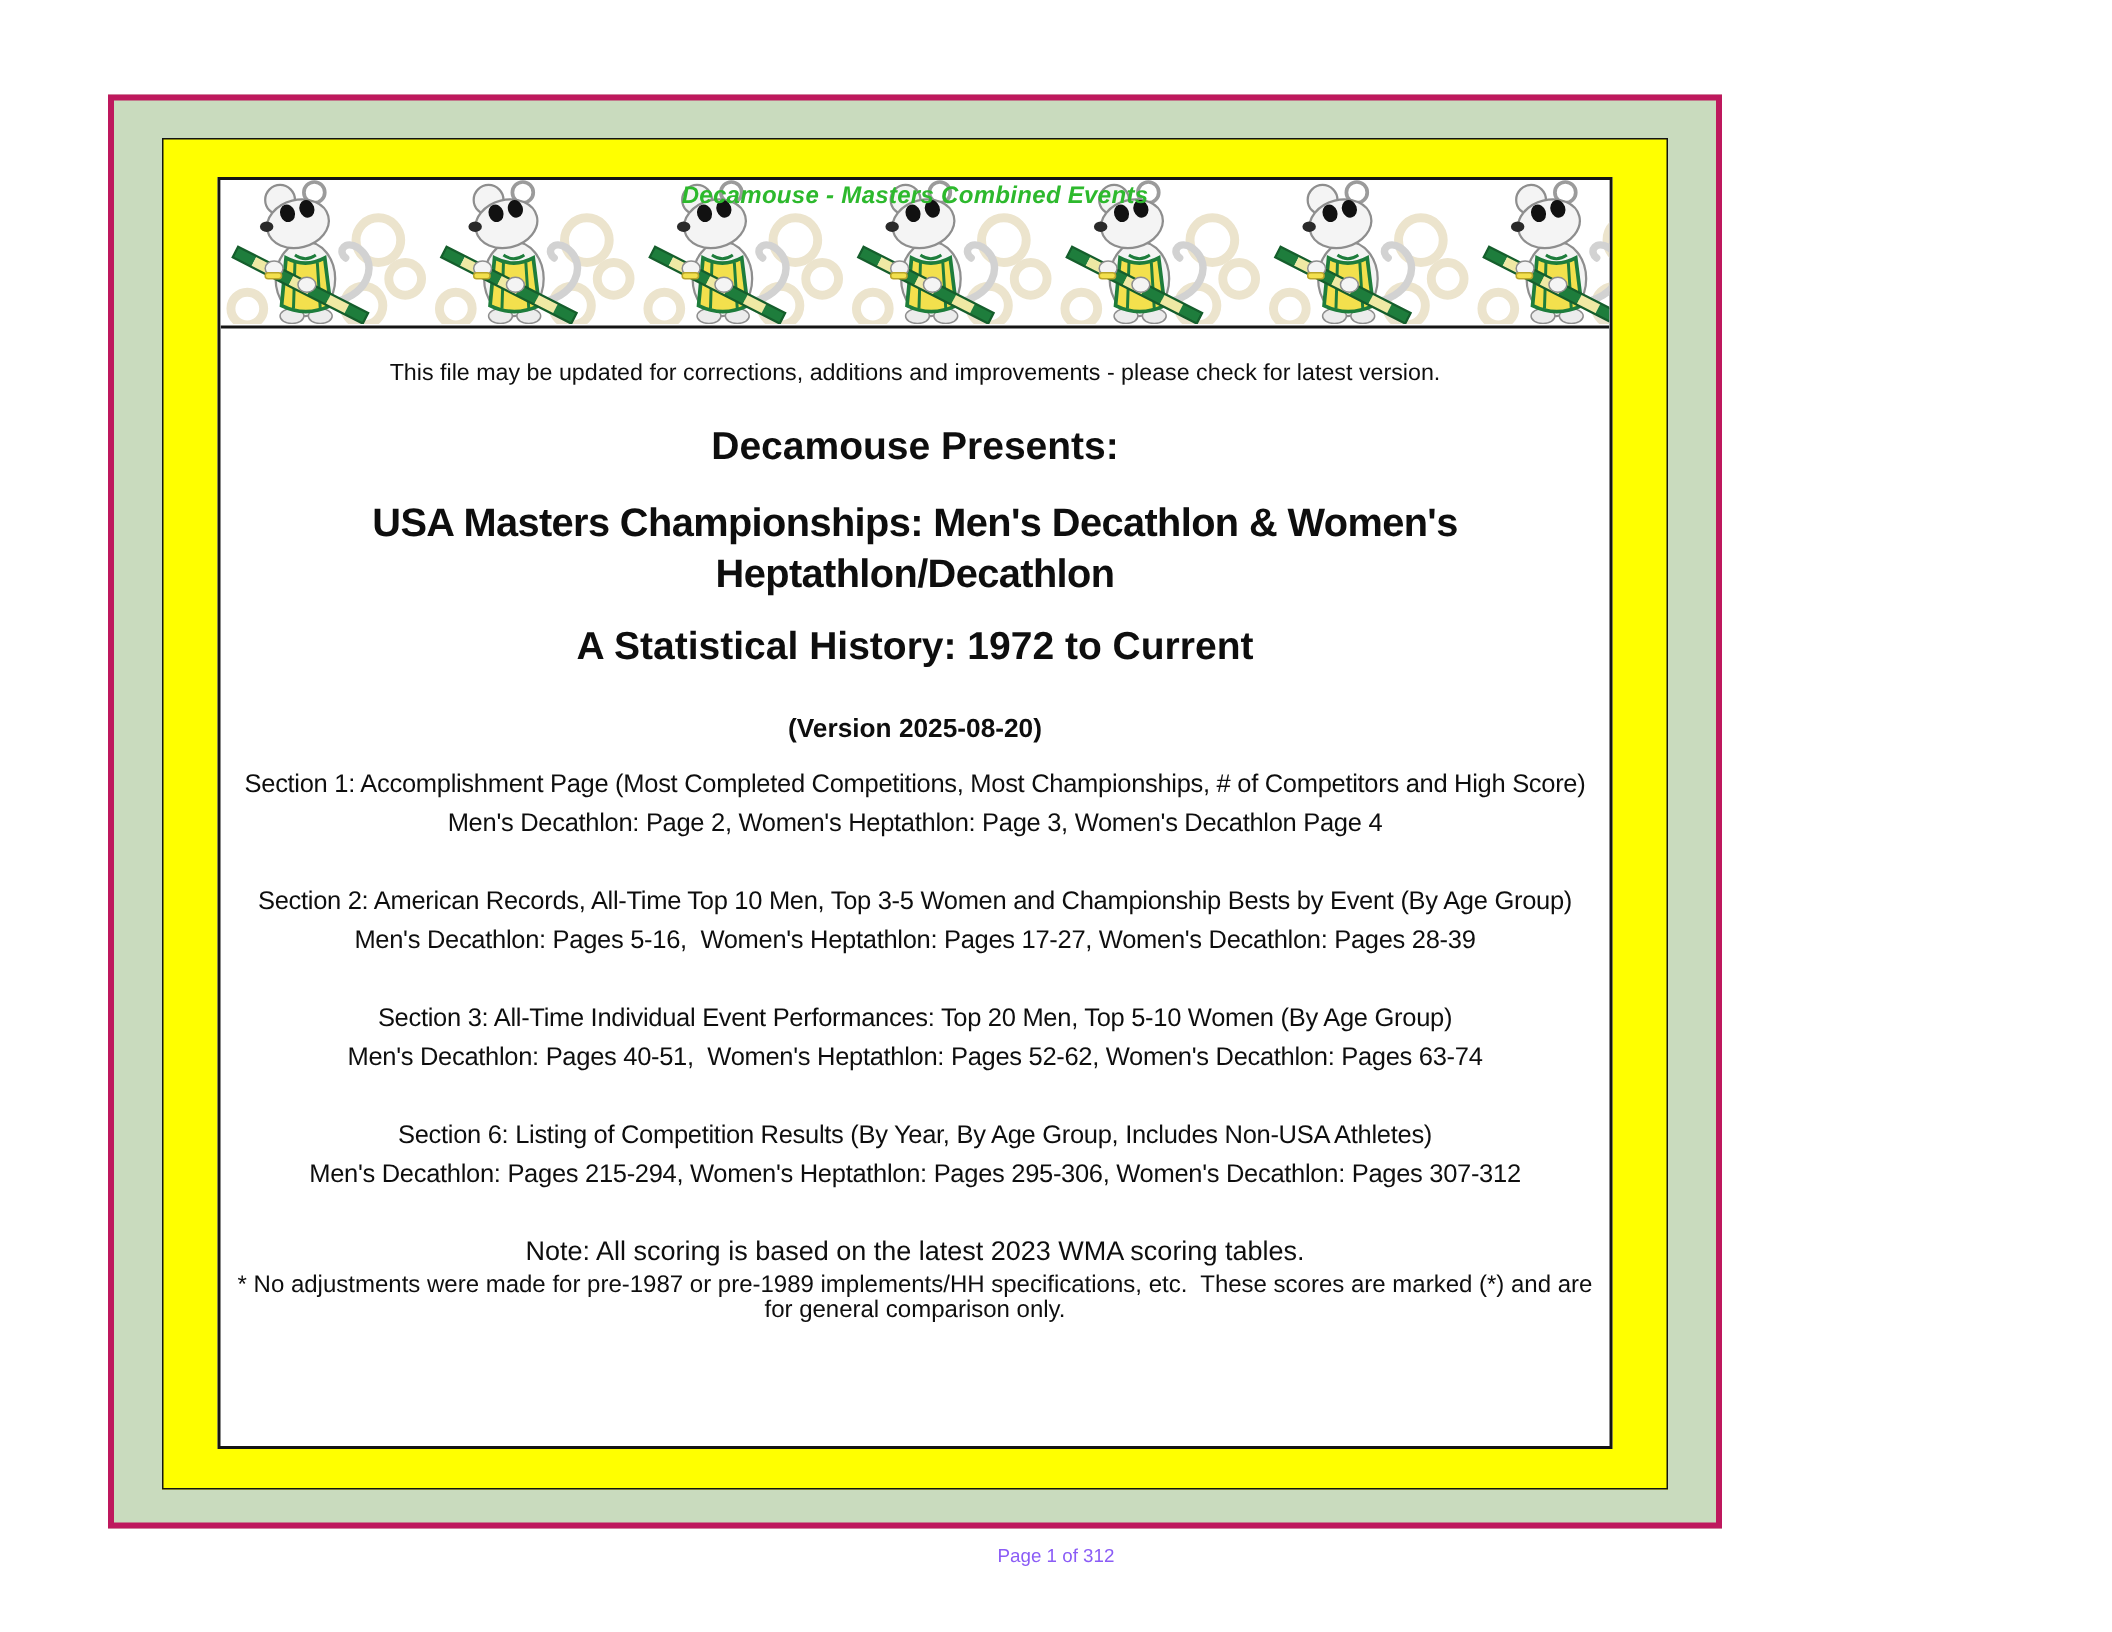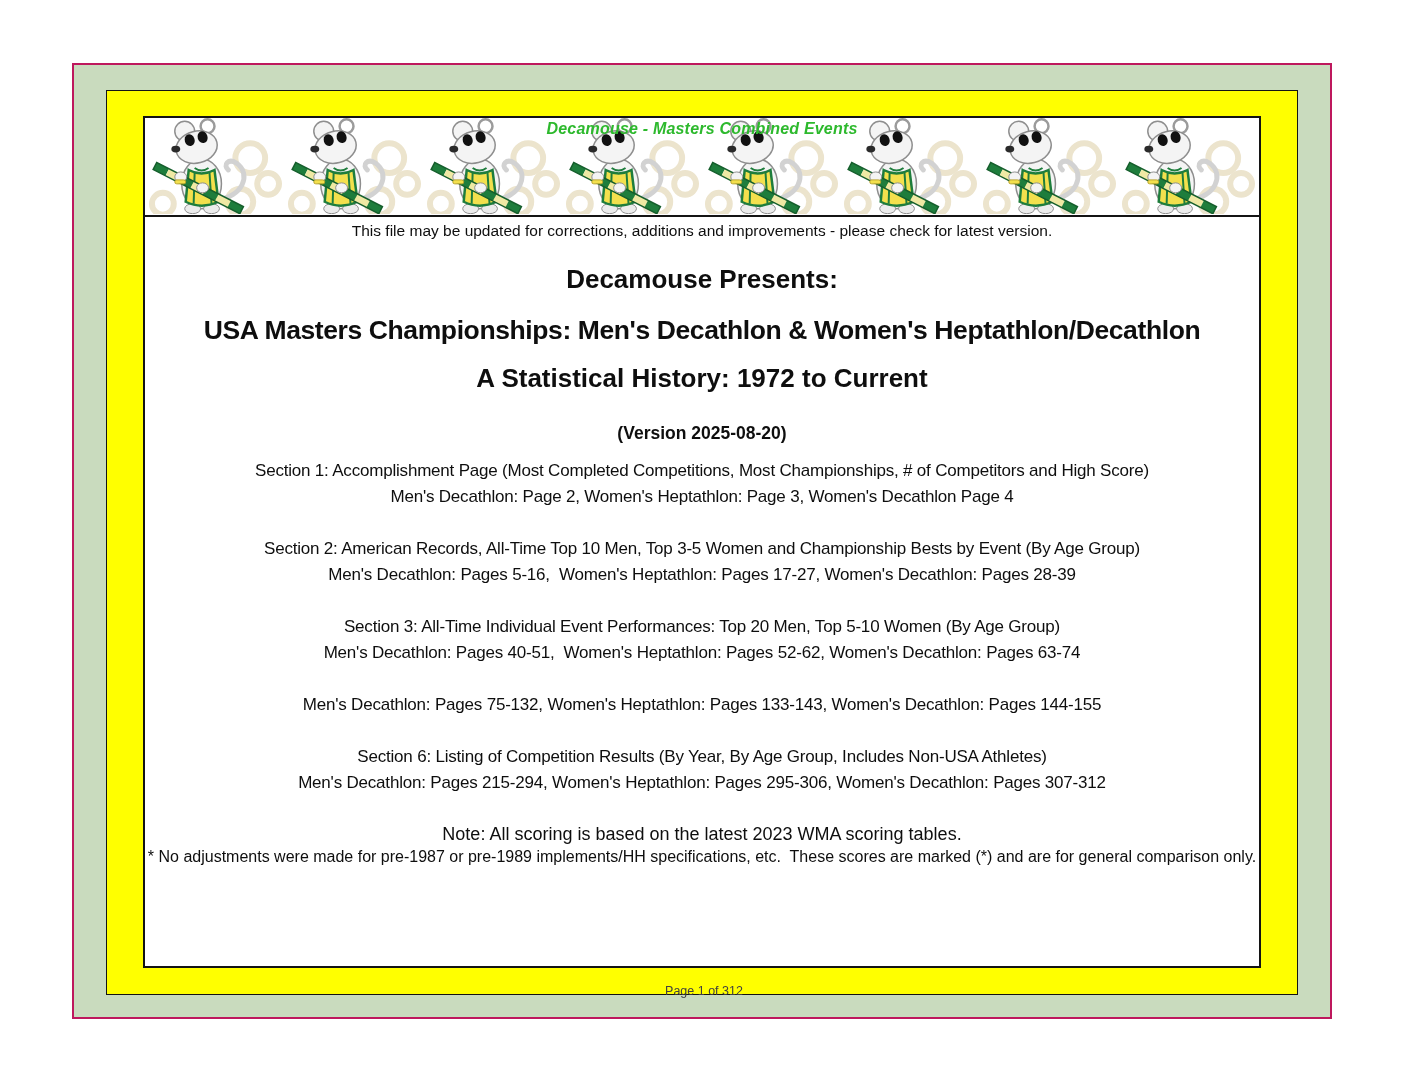--- a/index.html
+++ b/index.html
@@ -8,24 +8,24 @@
     background: #ffffff;
     font-family: "Liberation Sans", "DejaVu Sans", sans-serif;
     color: #0e0e0e;
     position: relative;
     overflow: hidden;
   }
   .page { position: absolute; inset: 0; }
 
   .green-frame {
     position: absolute; left: 72px; top: 63px;
-    width: 1260px; height: 956px;
+    width: 1076px; height: 956px;
     box-sizing: border-box;
     background: #c9dbbe;
-    border: 2px solid #be185d;
+    border: 4px solid #be185d;
   }
   .yellow-frame {
     position: absolute; left: 32px; top: 25px; right: 32px; bottom: 22px;
     box-sizing: border-box;
     background: #ffff00;
     border: 1px solid #141414;
   }
   .content {
     position: absolute; left: 36px; top: 25px; right: 36px; bottom: 26px;
     box-sizing: border-box;
@@ -46,37 +46,37 @@
   .mascot { flex: 0 0 auto; width: 139px; height: 96px; }
   .banner-title {
     position: absolute; top: 2px; left: 0; right: 0;
     text-align: center;
     color: #2db92d;
     font-weight: bold; font-style: italic;
     font-size: 16px;
     letter-spacing: 0.2px;
   }
 
-  .notice { margin-top: 4px; font-size: 15.5px; line-height: 20px; }
+  .notice { margin-top: 20px; font-size: 15.5px; line-height: 20px; }
   .presents { margin-top: 22px; font-size: 26px; font-weight: bold; line-height: 32px; }
   .main-title { margin-top: 18px; font-size: 26.5px; font-weight: bold; line-height: 34px; letter-spacing: -0.4px; }
   .subtitle { margin-top: 15px; font-size: 26px; font-weight: bold; line-height: 32px; }
   .version { margin-top: 28px; font-size: 17.5px; font-weight: bold; line-height: 22px; }
 
   .sections { margin-top: 14px; }
   .section { margin-bottom: 26px; font-size: 17px; line-height: 26px; letter-spacing: -0.2px; }
   .sec-line { white-space: pre-wrap; }
 
   .note { font-size: 18px; line-height: 24px; }
   .footnote { margin-top: 2px; font-size: 16px; line-height: 17px; white-space: pre-wrap; }
 
   .footer {
-    position: absolute; left: 0; top: 984px; width: 100%;
+    position: absolute; left: 0; top: 1030px; width: 100%;
     text-align: center;
-    font-size: 12.5px; color: #404040;
+    font-size: 12.5px; color: #8b5cf6;
   }
 </style>
 </head>
 <body>
 
 <div class="page">
   <div class="green-frame">
     <div class="yellow-frame">
       <div class="content">
 
@@ -489,21 +489,20 @@
     <div class="sec-line">Section 2: American Records, All-Time Top 10 Men, Top 3-5 Women and Championship Bests by Event (By Age Group)</div>
     <div class="sec-line">Men's Decathlon: Pages 5-16,  Women's Heptathlon: Pages 17-27, Women's Decathlon: Pages 28-39</div>
   </div>
 
   <div class="section">
     <div class="sec-line">Section 3: All-Time Individual Event Performances: Top 20 Men, Top 5-10 Women (By Age Group)</div>
     <div class="sec-line">Men's Decathlon: Pages 40-51,  Women's Heptathlon: Pages 52-62, Women's Decathlon: Pages 63-74</div>
   </div>
 
   <div class="section">
-    <div class="sec-line">Men's Decathlon: Pages 75-132, Women's Heptathlon: Pages 133-143, Women's Decathlon: Pages 144-155</div>
   </div>
 
 
   <div class="section">
     <div class="sec-line">Section 6: Listing of Competition Results (By Year, By Age Group, Includes Non-USA Athletes)</div>
     <div class="sec-line">Men's Decathlon: Pages 215-294, Women's Heptathlon: Pages 295-306, Women's Decathlon: Pages 307-312</div>
   </div>
 </div>
 
         <div class="note">Note: All scoring is based on the latest 2023 WMA scoring tables.</div>

